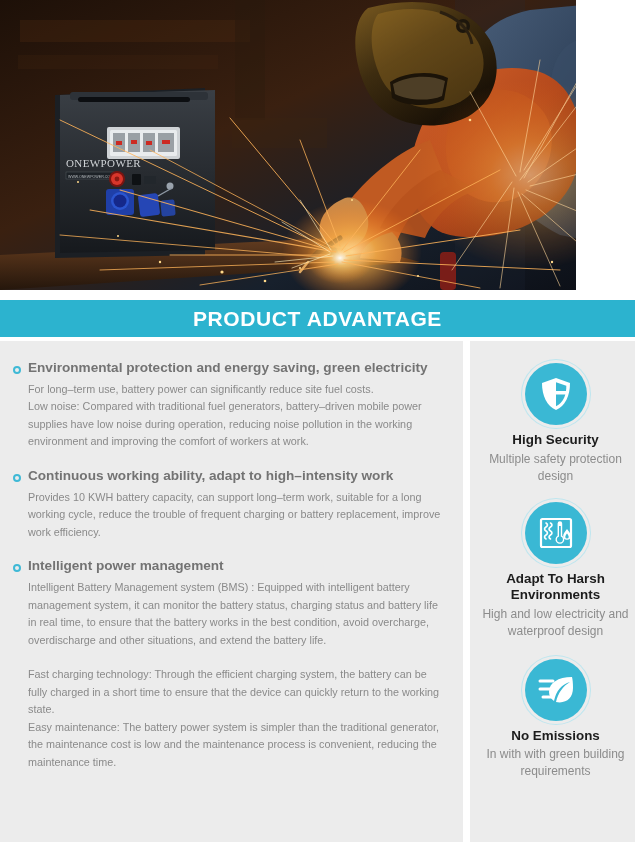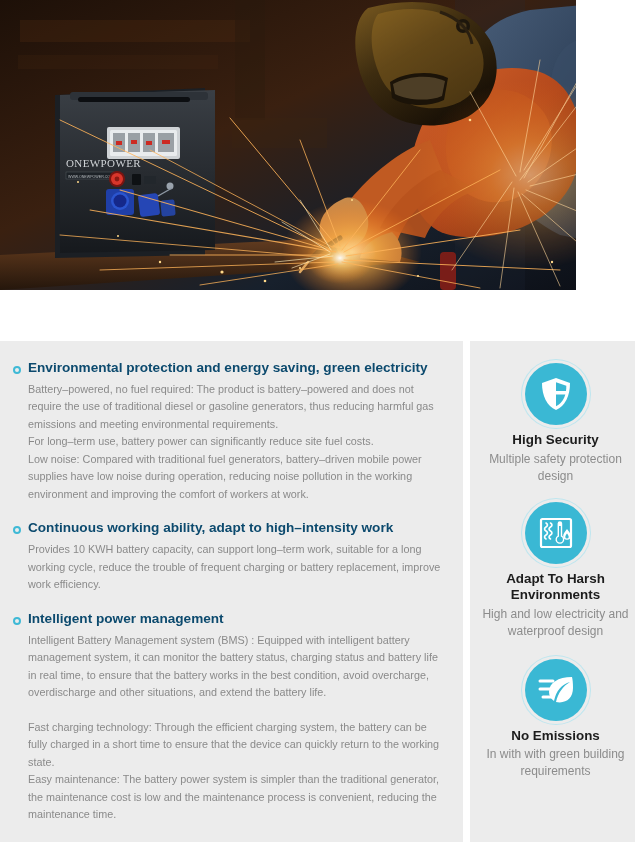--- a/index.html
+++ b/index.html
@@ -43,21 +43,21 @@
   .block { margin-bottom:17px; }
   .block-head {
     display:flex; align-items:flex-start; gap:7px; margin-bottom:4px;
   }
   .bullet {
     width:8px; height:8px; border-radius:50%;
     border:2px solid #3fb9d6; background:#ececec;
     margin-top:6px; flex:none;
   }
   .block-title {
-    font-size:13.6px; font-weight:bold; color:#0c4a6e; line-height:1.25;
+    font-size:13.6px; font-weight:bold; color:#737373; line-height:1.25;
   }
   .block-body {
     margin-left:15px; font-size:10.8px; color:#8a8a8a; line-height:1.62;
   }
   .block-body p { margin:0; }
 
   
   .card { text-align:center; width:100%; margin-bottom:9px; }
   .card-icon {
     width:62px; height:62px; margin:0 auto 7px auto;
@@ -263,32 +263,34 @@
         <circle cx="612" cy="200" r="1.4"></circle>
           <circle cx="552" cy="262" r="1.2"></circle>
         <circle cx="418" cy="276" r="1.1"></circle>
           <circle cx="352" cy="200" r="1"></circle>
         <circle cx="118" cy="236" r="1"></circle>
           <circle cx="78" cy="182" r="1"></circle>
       </g>
     </svg>
   </div>
 
+  <div class="title-bar">
+    <span class="title">PRODUCT ADVANTAGE</span>
+  </div>
 
   <div class="content">
 
     <div class="panel-left">
 
       <div class="block">
         <div class="block-head">
           <span class="bullet"></span>
           <span class="block-title">Environmental protection and energy saving, green electricity</span>
         </div>
         <div class="block-body">
-          <p>Battery–powered, no fuel required: The product is battery–powered and does not require the use of traditional diesel or gasoline generators, thus reducing harmful gas emissions and meeting environmental requirements.</p>
           <p>For long–term use, battery power can significantly reduce site fuel costs.</p>
           <p>Low noise: Compared with traditional fuel generators, battery–driven mobile power supplies have low noise during operation, reducing noise pollution in the working environment and improving the comfort of workers at work.</p>
         </div>
       </div>
 
       <div class="block">
         <div class="block-head">
           <span class="bullet"></span>
           <span class="block-title">Continuous working ability, adapt to high–intensity work</span>
         </div>

